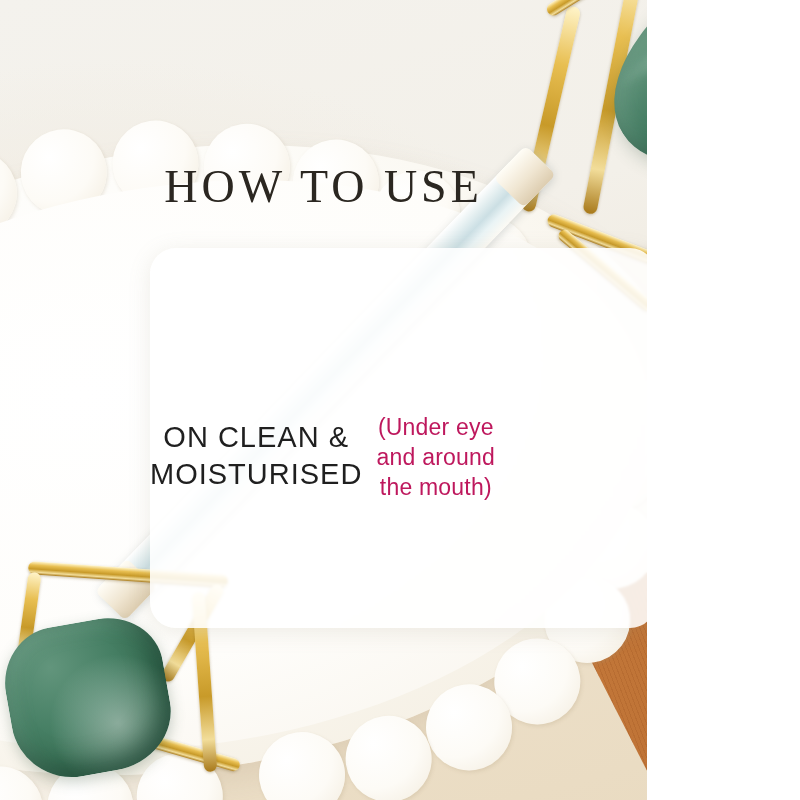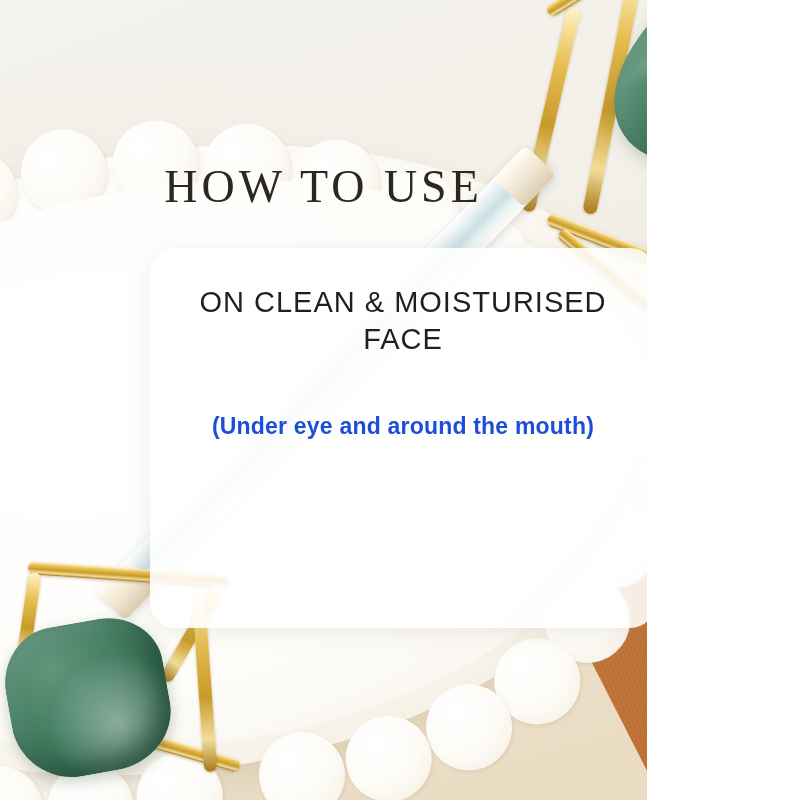--- a/index.html
+++ b/index.html
@@ -180,42 +180,41 @@
   
   .card {
     position:absolute;
     left:150px; top:248px;
     width:506px; height:380px;
     background:rgba(255,255,255,.87);
     border-radius:26px;
     backdrop-filter:blur(1px);
     box-shadow:0 4px 22px rgba(150,140,120,.16);
     display:flex;
-    flex-direction:column;
     align-items:center;
     justify-content:flex-start;
     padding-top:36px;
     color:#232323;
     overflow:hidden;
   }
   .blk { text-align:center; width:100%; }
   .blk .head {
     font-size:29px;
     letter-spacing:1px;
     font-weight:400;
     line-height:1.28;
     color:#1f1f1f;
   }
   .blk .sub {
     font-size:23px;
     letter-spacing:.2px;
-    font-weight:700;
+    font-weight:400;
     line-height:1.3;
     margin-top:4px;
-    color:#1d4ed8;
+    color:#be185d;
   }
   .gap-a { height:50px; }
   .gap-b { height:42px; }
 </style>
 </head>
 <body>
 
 <div id="stage">
 
   <div class="bg-base"></div>
@@ -276,21 +275,20 @@
   <div class="gold-bar" style="left:198px; top:592px; width:13px; height:180px; transform:rotate(-4deg); border-radius:8px;"></div>
 
   <div class="jade-small"></div>
 
   <div class="title">HOW TO USE</div>
 
   <div class="card">
 
     <div class="blk">
       <div class="head">ON CLEAN &amp; MOISTURISED</div>
-      <div class="head">FACE</div>
     </div>
 
     <div class="gap-a"></div>
 
     <div class="blk">
       <div class="sub">(Under eye and around the mouth)</div>
     </div>
 
     <div class="gap-b"></div>
 

